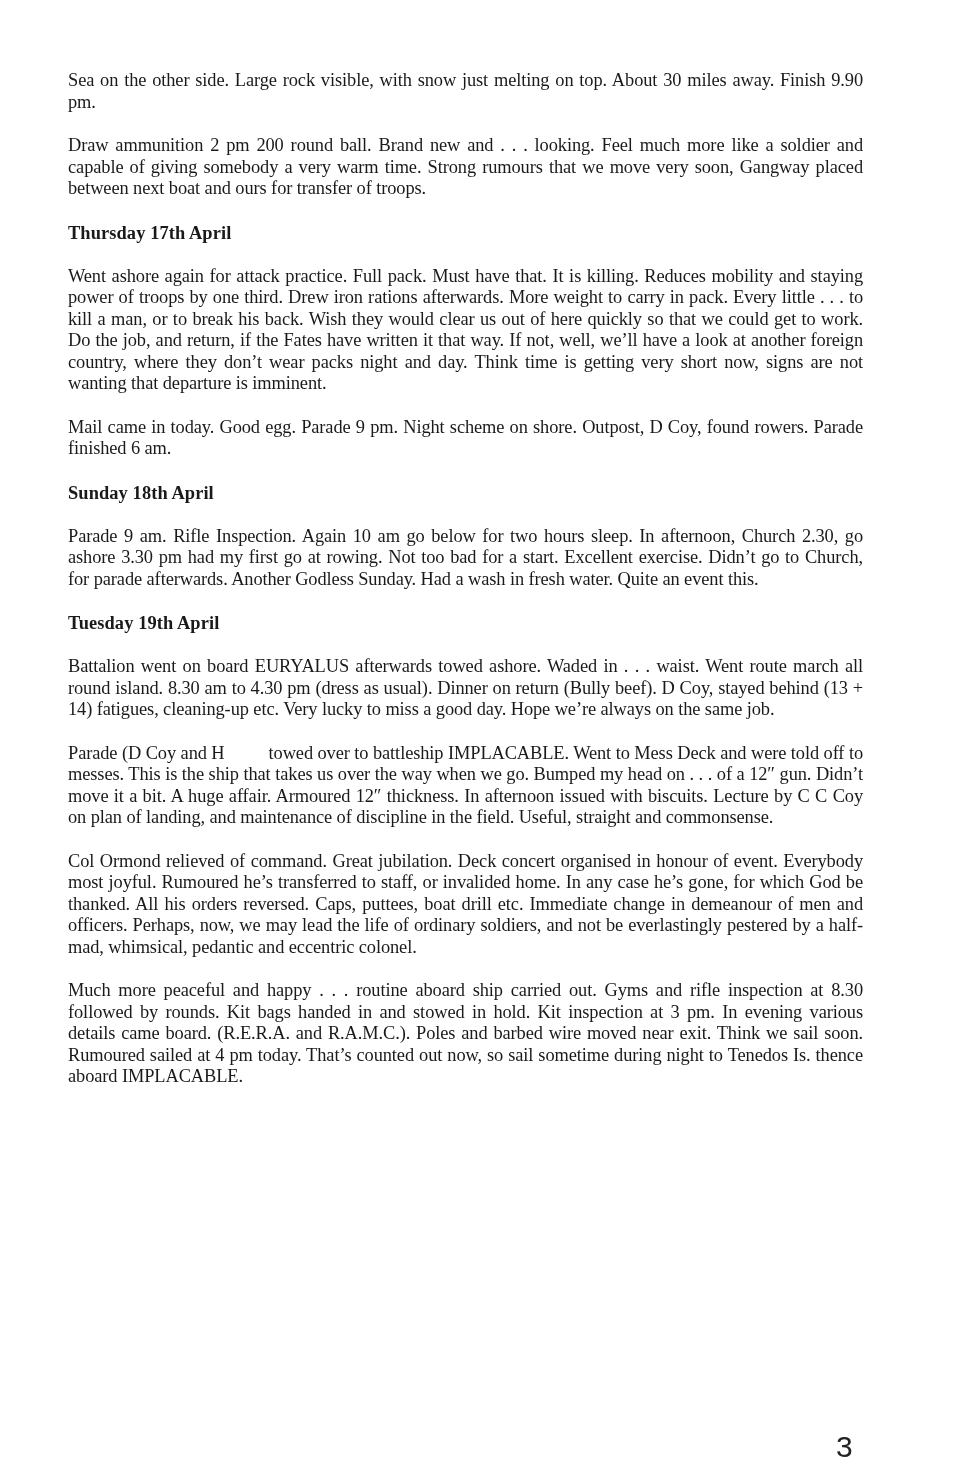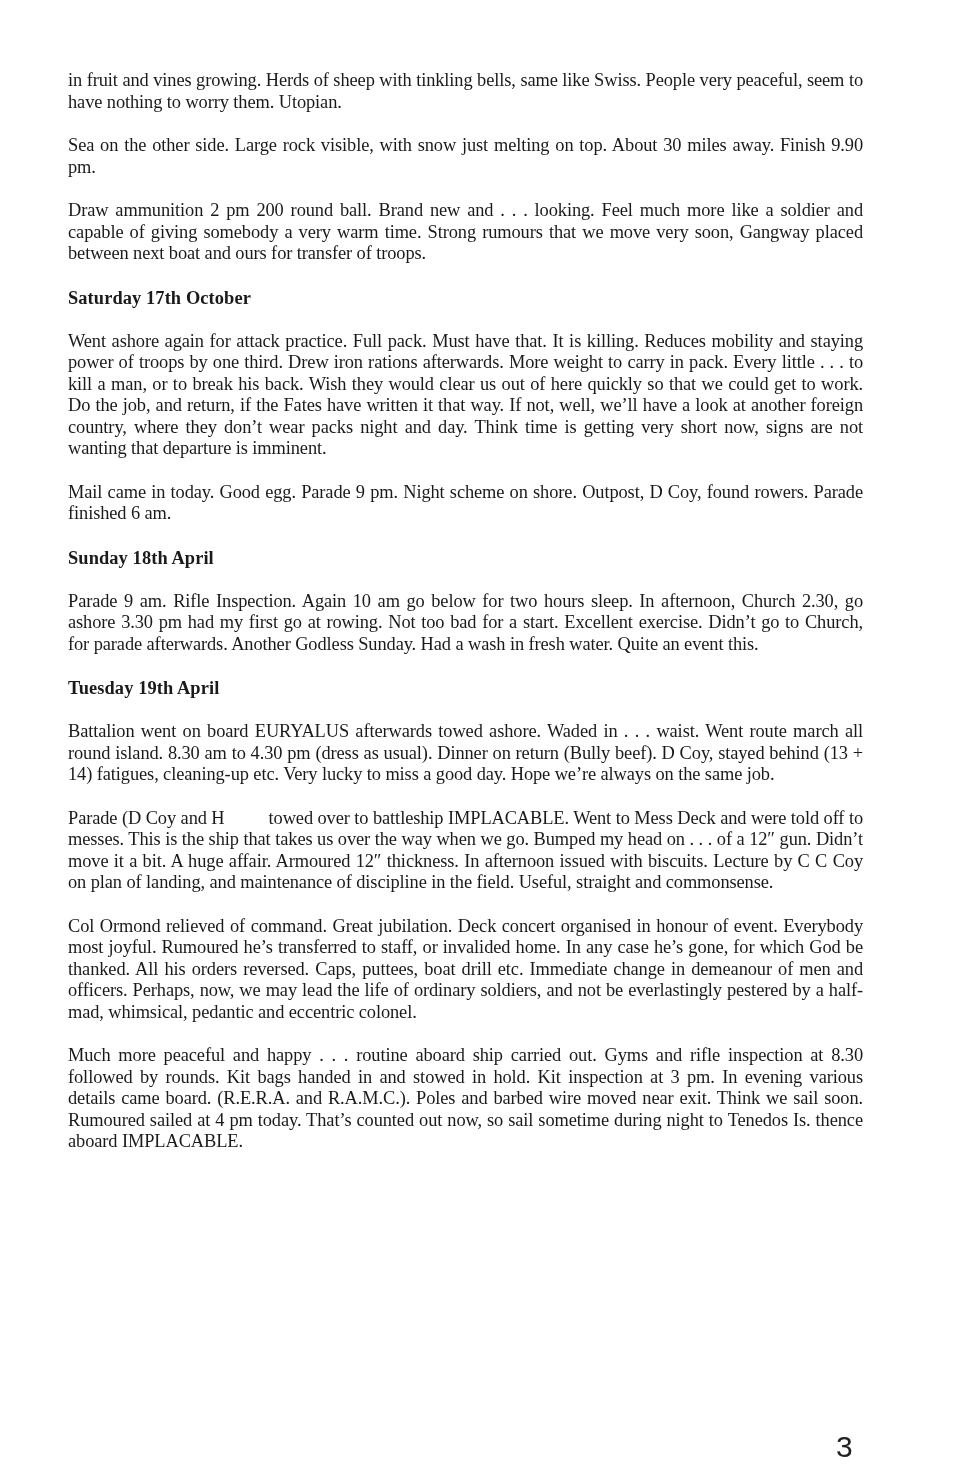--- a/index.html
+++ b/index.html
@@ -41,26 +41,25 @@
       font-family: "Liberation Sans", "DejaVu Sans", sans-serif;
       font-size: 30px;
       line-height: 30px;
       color: #222;
     }
   </style>
 </head>
 <body>
 
 <div class="page">
-  <p class="para">in fruit and vines growing. Herds of sheep with tinkling bells, same like Swiss. People very peaceful, seem to have nothing to worry them.  Utopian.</p>
   <p class="para">Sea on the other side. Large rock visible, with snow just melting on top. About 30 miles away.  Finish 9.90 pm.</p>
   <p class="para">Draw ammunition 2 pm 200 round ball. Brand new and . . . looking. Feel much more like a soldier and capable of giving somebody a very warm time. Strong rumours that we move very soon, Gangway placed between next boat and ours for transfer of troops.</p>
 
   <section class="entry">
-    <h3 class="heading">Saturday 17th October</h3>
+    <h3 class="heading">Thursday 17th April</h3>
     <p class="para">Went ashore again for attack practice. Full pack. Must have that. It is killing. Reduces mobility and staying power of troops by one third. Drew iron rations afterwards. More weight to carry in pack. Every little . . . to kill a man, or to break his back. Wish they would clear us out of here quickly so that we could get to work. Do the job, and return, if the Fates have written it that way. If not, well, we’ll have a look at another foreign country, where they don’t wear packs night and day. Think time is getting very short now, signs are not wanting that departure is imminent.</p>
     <p class="para">Mail came in today. Good egg. Parade 9 pm. Night scheme on shore. Outpost, D Coy, found rowers.  Parade finished 6 am.</p>
   </section>
 
   <section class="entry">
     <h3 class="heading">Sunday 18th April</h3>
     <p class="para">Parade 9 am. Rifle Inspection. Again 10 am go below for two hours sleep. In afternoon, Church 2.30, go ashore 3.30 pm had my first go at rowing. Not too bad for a start. Excellent exercise. Didn’t go to Church, for parade afterwards. Another Godless Sunday. Had a wash in fresh water.  Quite an event this.</p>
   </section>
 
   <section class="entry">

